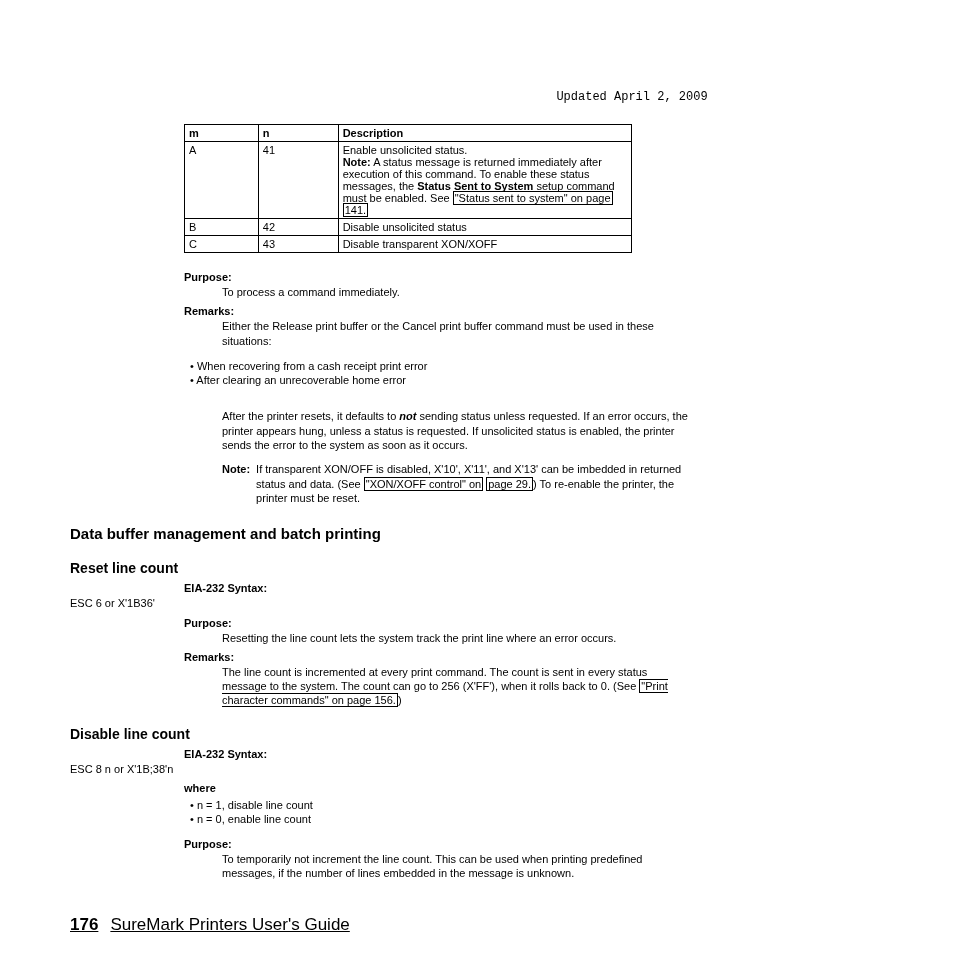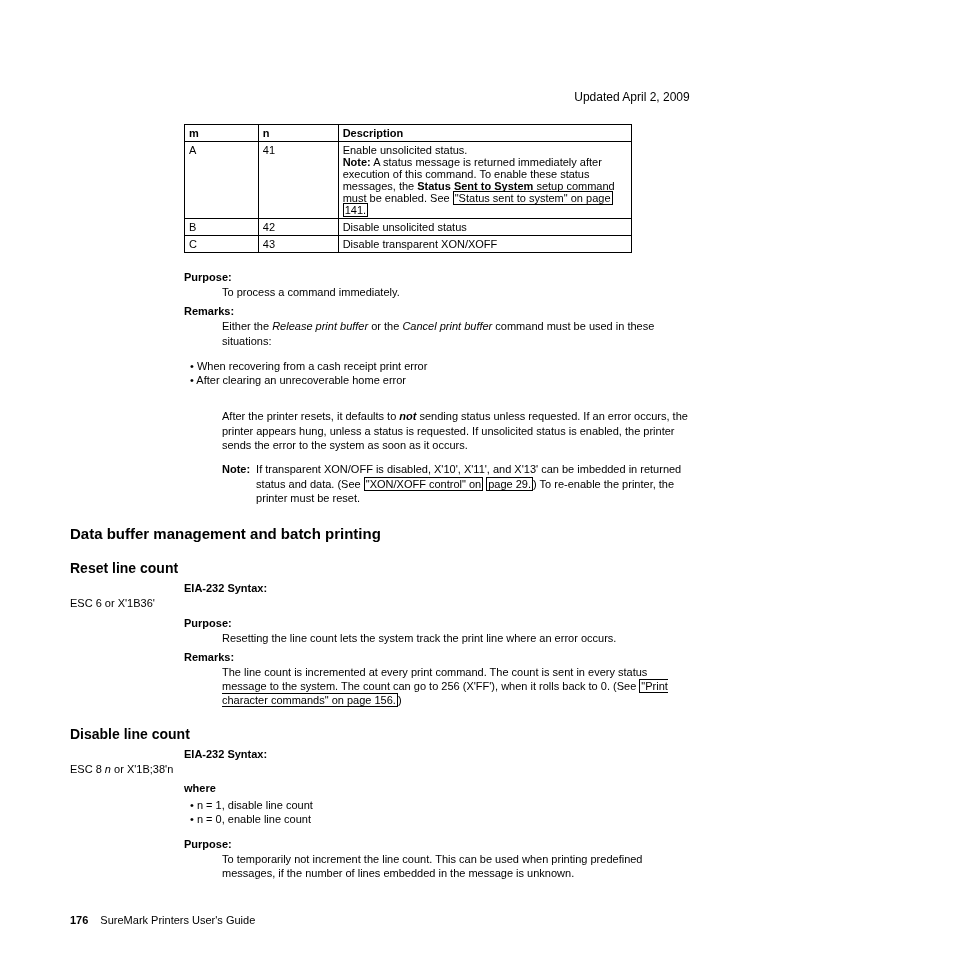--- a/index.html
+++ b/index.html
@@ -11,21 +11,21 @@
     margin: 0;
     padding: 0;
     width: 954px;
     height: 954px;
     position: relative;
   }
   .page {
     padding: 90px 120px 40px 70px;
   }
   .update-date {
-    font-family: Liberation Sans, sans-serif;
+    font-family: Liberation Mono, monospace;
     font-size: 12px;
     text-align: center;
     margin-bottom: 20px;
     margin-left: 360px;
   }
   table {
     border-collapse: collapse;
     width: 448px;
     margin-left: 114px;
     margin-bottom: 18px;
@@ -92,26 +92,27 @@
     font-size: 14px;
     font-weight: bold;
     margin: 18px 0 0 0;
   }
   .syntax-body {
     margin-top: 2px;
     line-height: 1.3;
   }
   .footer {
     position: absolute;
-    bottom: 28px;
+    bottom: 19px;
     left: 70px;
-    font-size: 11px;
+    font-size: 17px;
+    text-decoration: underline;
   }
   .footer .pnum { font-weight: bold; margin-right: 12px; }
-  .italic { font-style: italic; }
+  .italic { }
   .bold { font-weight: bold; }
   .bolditalic { font-weight: bold; font-style: italic; }
   .linkbox { border: 1px solid #000; padding: 0 1px; }
 </style>
 </head>
 <body>
 
 <div class="page">
 
   <div class="update-date">Updated April 2, 2009</div>

